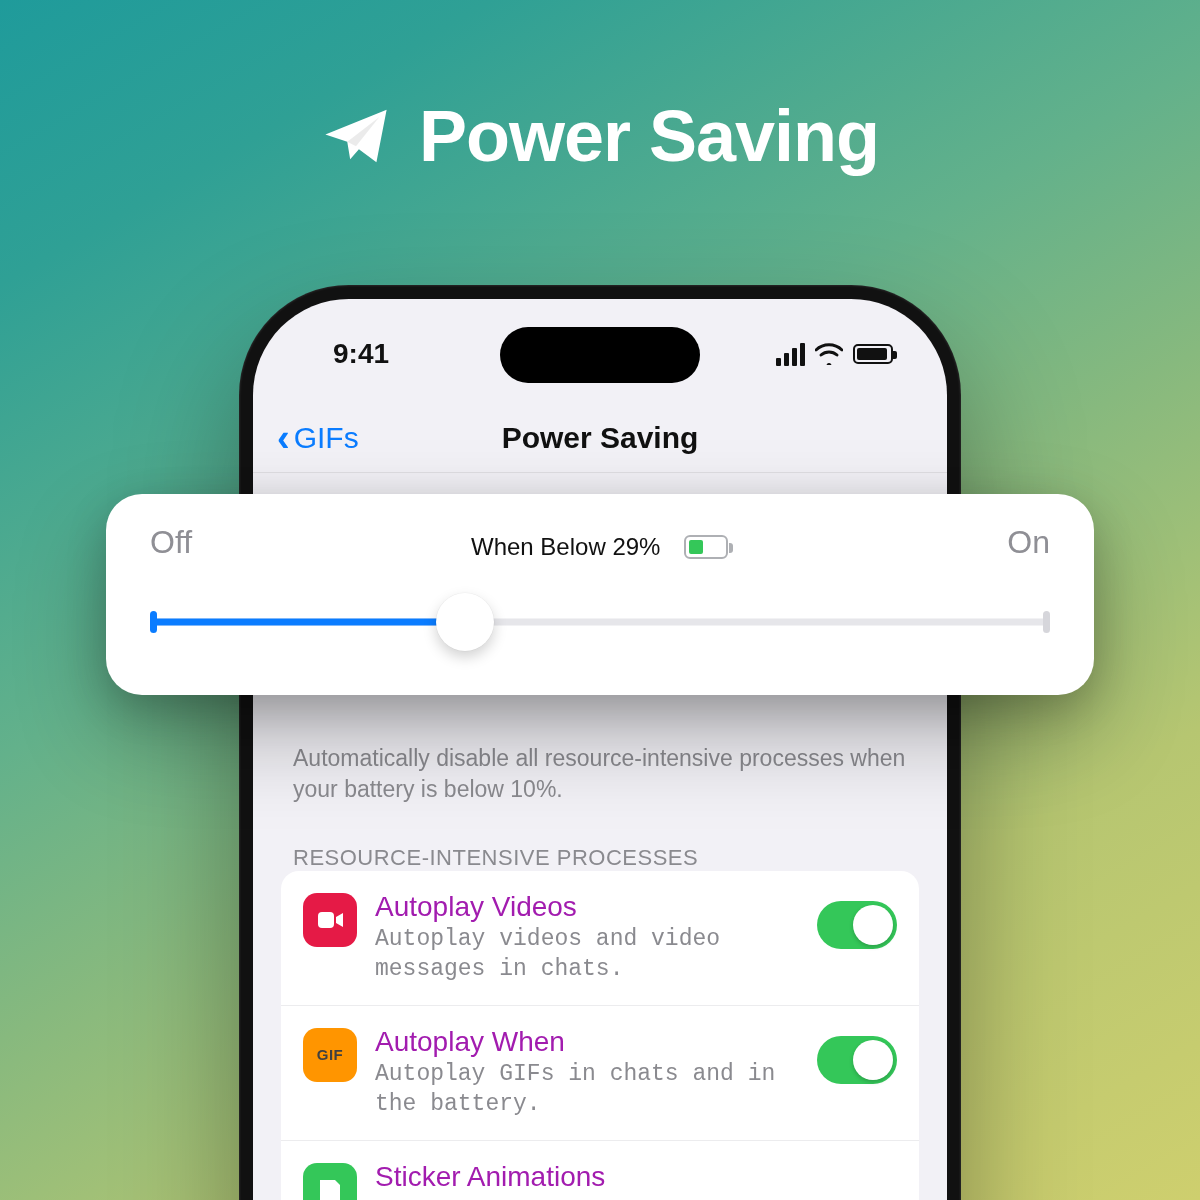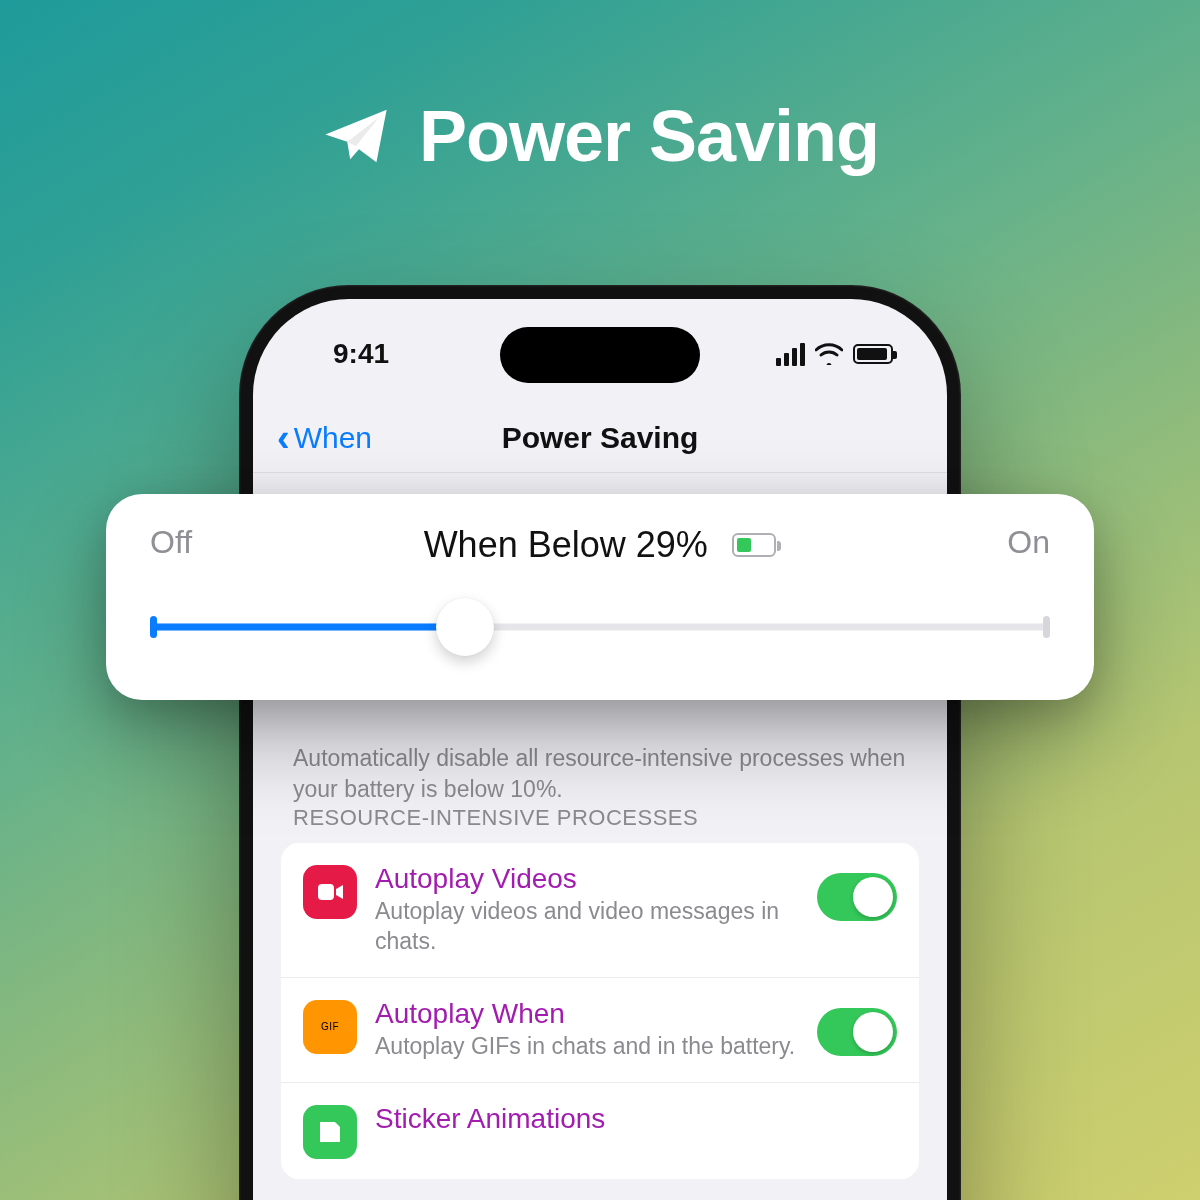--- a/index.html
+++ b/index.html
@@ -134,24 +134,25 @@
     overflow: hidden;
   }
   .hint {
     margin-top: 270px; 
     color: #8a8a8f;
     font-size: 23px;
     line-height: 1.35;
     padding: 0 12px;
   }
   .sect-header {
+    margin-top: 40px;
     color: #8a8a8f;
     font-size: 22px;
     letter-spacing: 0.5px;
-    padding: 0 12px 12px;
+    padding: 0 12px 0;
   }
   .card {
     background: #ffffff;
     border-radius: 18px;
     overflow: hidden;
   }
   .row {
     display: flex;
     align-items: flex-start;
     gap: 18px;
@@ -160,60 +161,60 @@
   }
   .row:last-child { border-bottom: none; }
   .row-icon {
     width: 54px; height: 54px; border-radius: 14px;
     display:flex; align-items:center; justify-content:center;
     flex-shrink: 0;
     margin-top: 2px;
   }
   .row-body { flex: 1; min-width: 0; }
   .row-title { font-size: 28px; font-weight: 500; color:#a21caf; }
-  .row-sub { font-size: 23px; color:#8a8a8f; margin-top: 2px; line-height: 1.3; }
+  .row-sub { font-size: 23px; color:#8a8a8f; margin-top: 2px; line-height: 1.3; font-family: Liberation Mono, monospace; }
   .toggle {
     width: 80px; height: 48px; border-radius: 24px; background: #34c759; position: relative;
     flex-shrink: 0; margin-top: 10px;
   }
   .toggle::after {
     content:""; position:absolute; right:4px; top:4px; width:40px; height:40px; border-radius:50%; background:#fff;
     box-shadow: 0 2px 4px rgba(0,0,0,0.2);
   }
 
   .ic-red { background:#e51a46; }
   .ic-orange { background:#ff9500; }
   .ic-green { background:#34c759; }
 
   .gif-badge {
-    color:#000000; font-weight:400; font-size:10px; letter-spacing: 0.5px;
+    color:#404040; font-weight:700; font-size:15px; letter-spacing: 0.5px;
   }
 
   
   .slider-card {
     position: absolute;
     top: 494px;
     left: 50%;
     transform: translateX(-50%);
     width: 988px;
     background: #ffffff;
     border-radius: 36px;
     box-shadow: 0 40px 90px rgba(0,0,0,0.28), 0 12px 40px rgba(0,0,0,0.18);
     padding: 30px 44px 46px;
     z-index: 20;
   }
   .slider-head {
     display: flex;
-    align-items: flex-start;
+    align-items: flex-end;
     justify-content: space-between;
   }
   .sl-label { color:#8f8f95; font-size: 32px; }
   .sl-title {
     display:flex; align-items:center; gap: 24px;
-    font-size: 36px; font-weight: 500; color:#111;
+    font-size: 24px; font-weight: 500; color:#111;
   }
   .sl-batt {
     width: 44px; height: 24px; border: 2.5px solid #aeb0b4; border-radius: 6px; position: relative;
   }
   .sl-batt::after { content:""; position:absolute; right:-7px; top:6px; width:4px; height:10px; background:#aeb0b4; border-radius:0 3px 3px 0; }
   .sl-batt-fill { position:absolute; left:3px; top:3px; bottom:3px; width: 14px; background:#34c759; border-radius:2px; }
 
   .slider-track-wrap {
     position: relative;
     margin-top: 34px;
@@ -276,21 +277,21 @@
         </span>
         <span class="batt-ic">
           <span class="batt-fill"></span>
         </span>
       </div>
     </div>
 
     <div class="nav-bar">
       <span class="nav-back">
         <span class="chev">‹</span>
-        <span>When</span>
+        <span>GIFs</span>
       </span>
       <span class="nav-title">Power Saving</span>
     </div>
 
     <div class="settings-body">
       <div class="hint">Automatically disable all resource-intensive processes when your battery is below 10%.</div>
       <div class="sect-header">RESOURCE-INTENSIVE PROCESSES</div>
 
       <div class="card">
 

